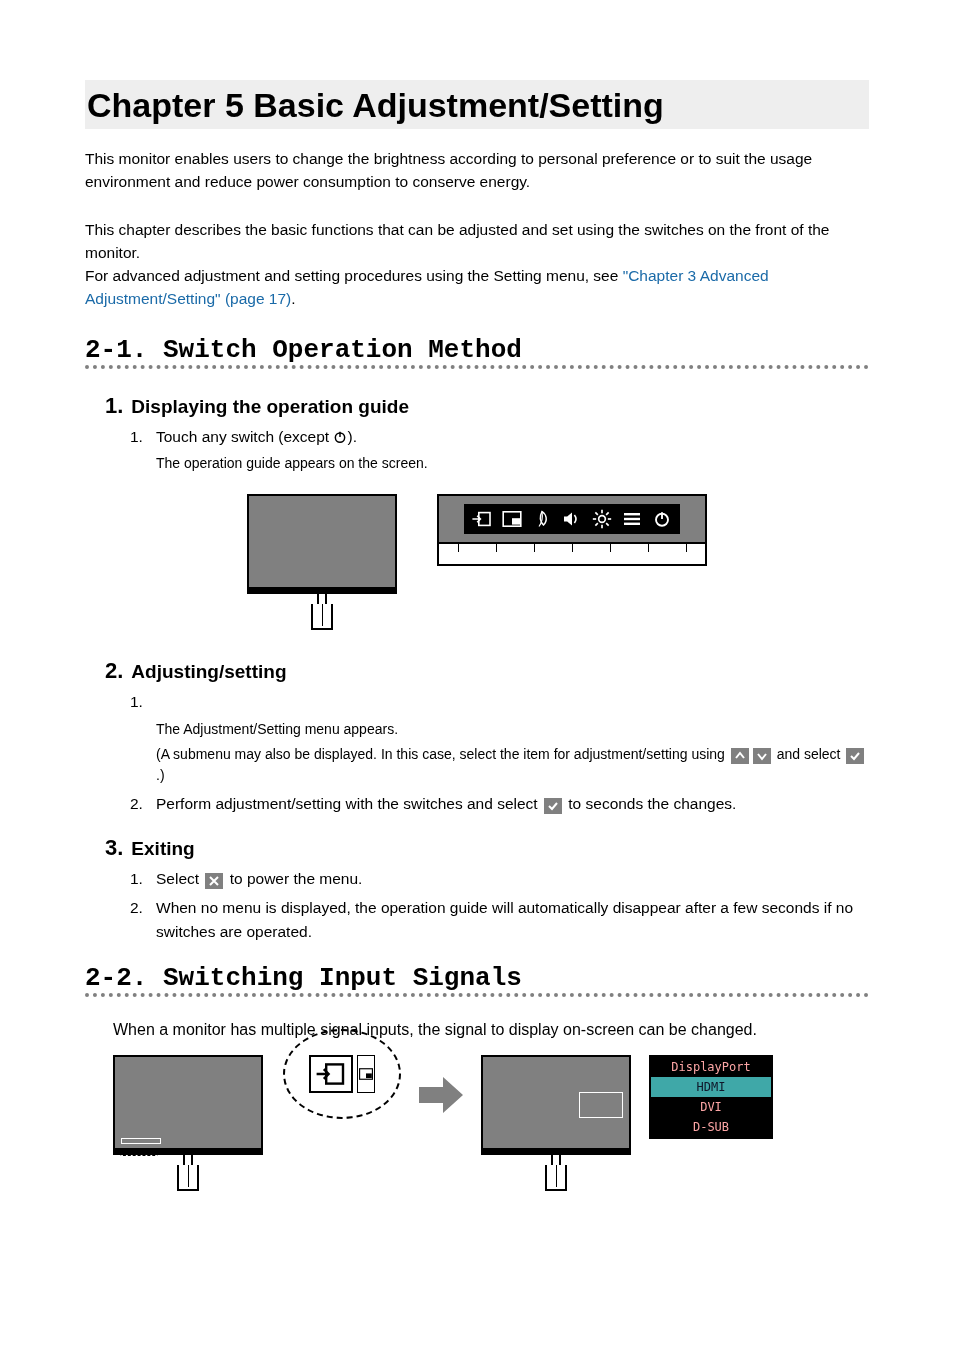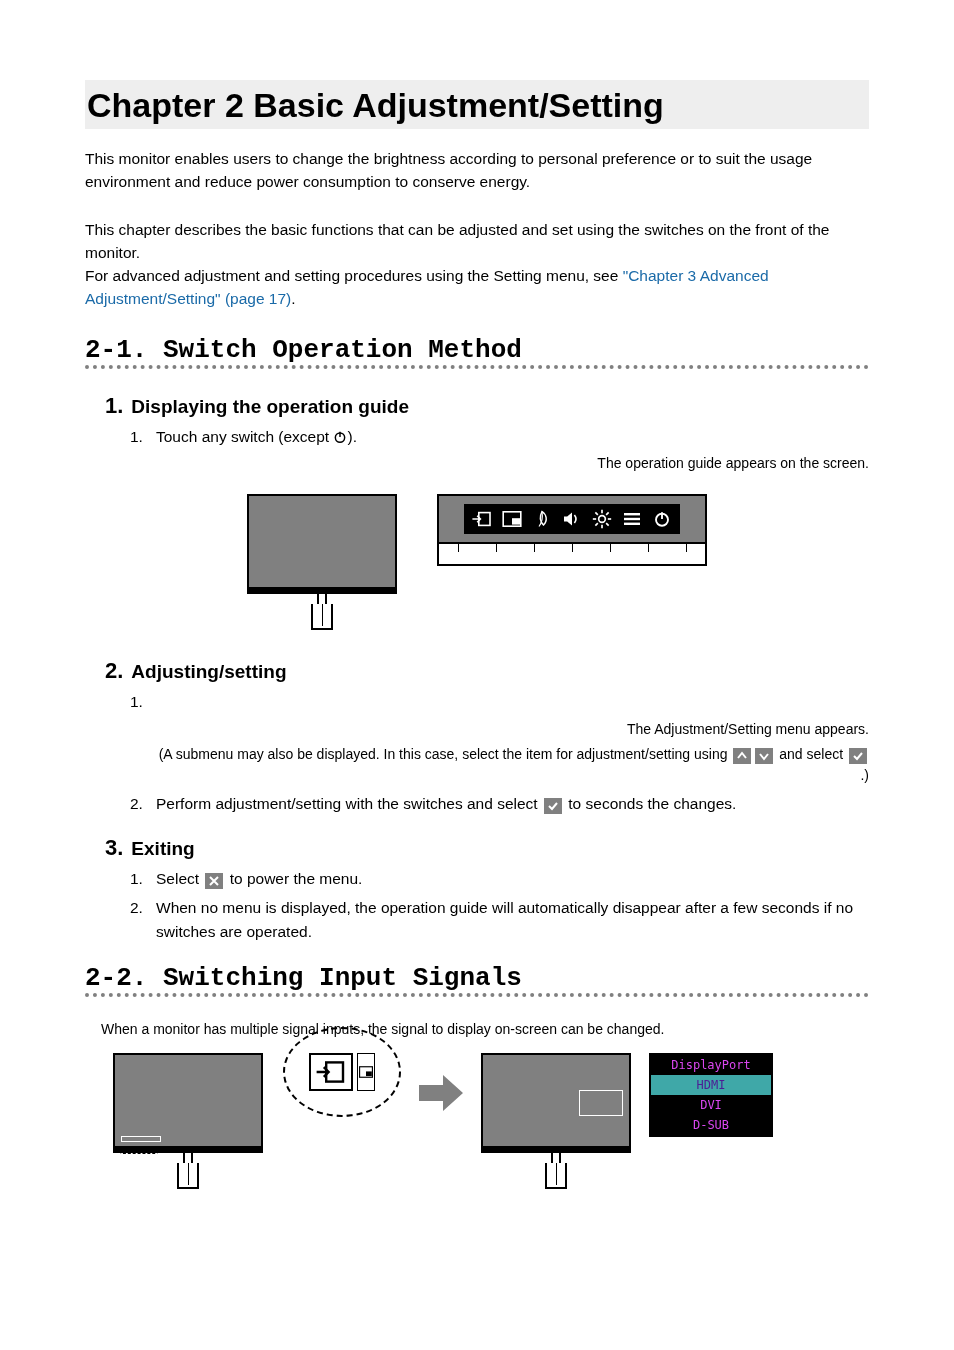--- a/index.html
+++ b/index.html
@@ -32,21 +32,21 @@
     border-bottom: 4px dotted #808080;
   }
 
   .big-num-row { display: flex; align-items: baseline; gap: 8px; margin-left: 20px; margin-bottom: 6px; }
   .big-num { font-size: 22px; font-weight: bold; }
   .subhead { font-size: 19px; font-weight: bold; }
 
   .step-block { margin-left: 45px; margin-bottom: 18px; }
   .step-line { font-size: 15.5px; line-height: 1.6; display: flex; gap: 10px; }
   .step-n { min-width: 16px; }
-  .step-sub { font-size: 14px; margin-left: 26px; margin-top: 4px; line-height: 1.5; text-align: right; }
+  .step-sub { font-size: 14px; margin-left: 26px; margin-top: 4px; line-height: 1.5; }
 
   .inline-iconbox {
     display: inline-flex;
     align-items: center;
     justify-content: center;
     width: 18px; height: 16px;
     background: #808080;
     color: #fff;
     font-size: 11px;
     vertical-align: -2px;
@@ -121,34 +121,34 @@
     margin-top: 20px;
   }
   .arrow-right svg { display:block; }
 
   .input-menu {
     border: 2px solid #000;
     background: #000;
     width: 124px;
   }
   .input-menu .mi {
-    color: #d946ef; font-family: monospace; font-size: 12px; text-align:center; padding:3px 0;
-  }
-  .input-menu .mi.sel { background: #3fa8a8; color:#4c1d95; }
+    color: #fca5a5; font-family: monospace; font-size: 12px; text-align:center; padding:3px 0;
+  }
+  .input-menu .mi.sel { background: #3fa8a8; color:#0f172a; }
 
   .monitor2b { position: relative; }
   .monitor2b .osd-box { position:absolute; right:6px; bottom:30px; width: 44px; height: 26px; border:1px solid #fff; }
 
 </style>
 </head>
 <body>
 
 <div class="page">
 
-  <h1 class="chapter-title">Chapter 2   Basic Adjustment/Setting</h1>
+  <h1 class="chapter-title">Chapter 5   Basic Adjustment/Setting</h1>
 
   <p class="intro-para">This monitor enables users to change the brightness according to personal preference or to suit the usage environment and reduce power consumption to conserve energy.</p>
 
   <p class="intro-para">
     <span>This chapter describes the basic functions that can be adjusted and set using the switches on the front of the monitor.</span><br>
     <span>For advanced adjustment and setting procedures using the Setting menu, see </span><span class="link">"Chapter 3 Advanced Adjustment/Setting" (page 17)</span><span>.</span>
   </p>
 
   <h2 class="section-head">2-1.  Switch Operation Method</h2>
 
@@ -301,21 +301,21 @@
       </span>
     </div>
     <div class="step-line" style="margin-top:4px;">
       <span class="step-n">2.</span>
       <span>When no menu is displayed, the operation guide will automatically disappear after a few seconds if no switches are operated.</span>
     </div>
   </div>
 
   <h2 class="section-head" style="">2-2.  Switching Input Signals</h2>
 
-  <p style="font-size:14px; margin-left:16px; margin-bottom:10px;">When a monitor has multiple signal inputs, the signal to display on-screen can be changed.</p>
+  <p style="font-size:16px; margin-left:28px; margin-bottom:10px;">When a monitor has multiple signal inputs, the signal to display on-screen can be changed.</p>
 
   <div class="diagram2">
     <div class="monitor2-wrap">
       <div class="monitor monitor2">
         <div class="screen" style="position:relative;">
           <div style="position:absolute; left:6px; bottom:4px; width:40px; height:6px; border:1px solid #fff;"></div>
         </div>
         <div class="bezel-bottom" style="position:relative;">
           <div style="position:absolute; left:6px; top:-2px; width:40px; height:8px; border:1px dashed #000; border-radius:6px;"></div>
         </div>

